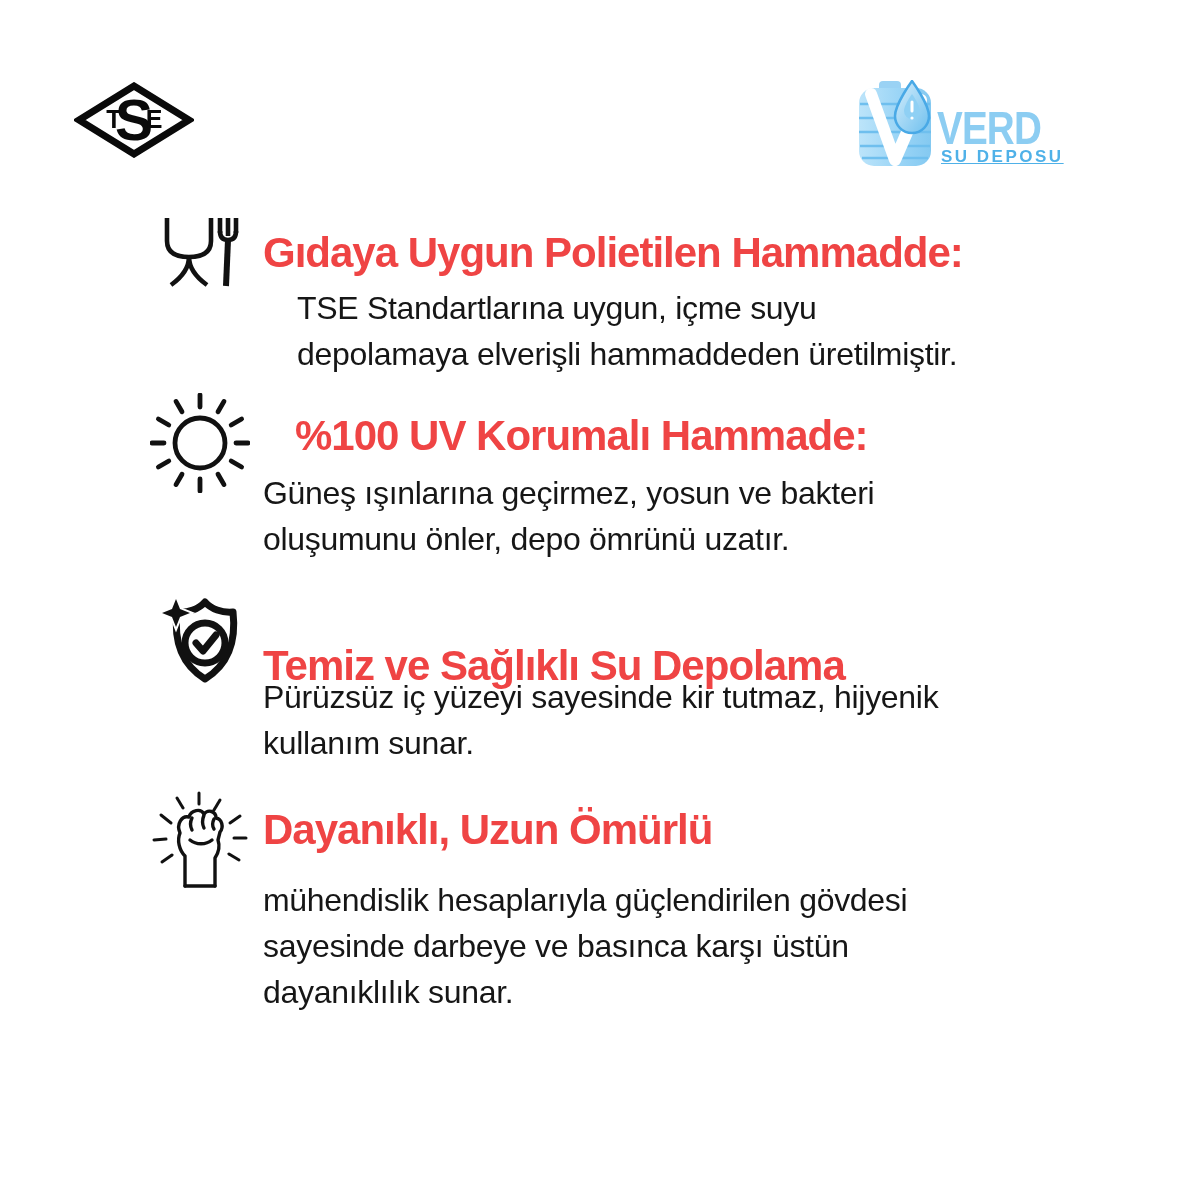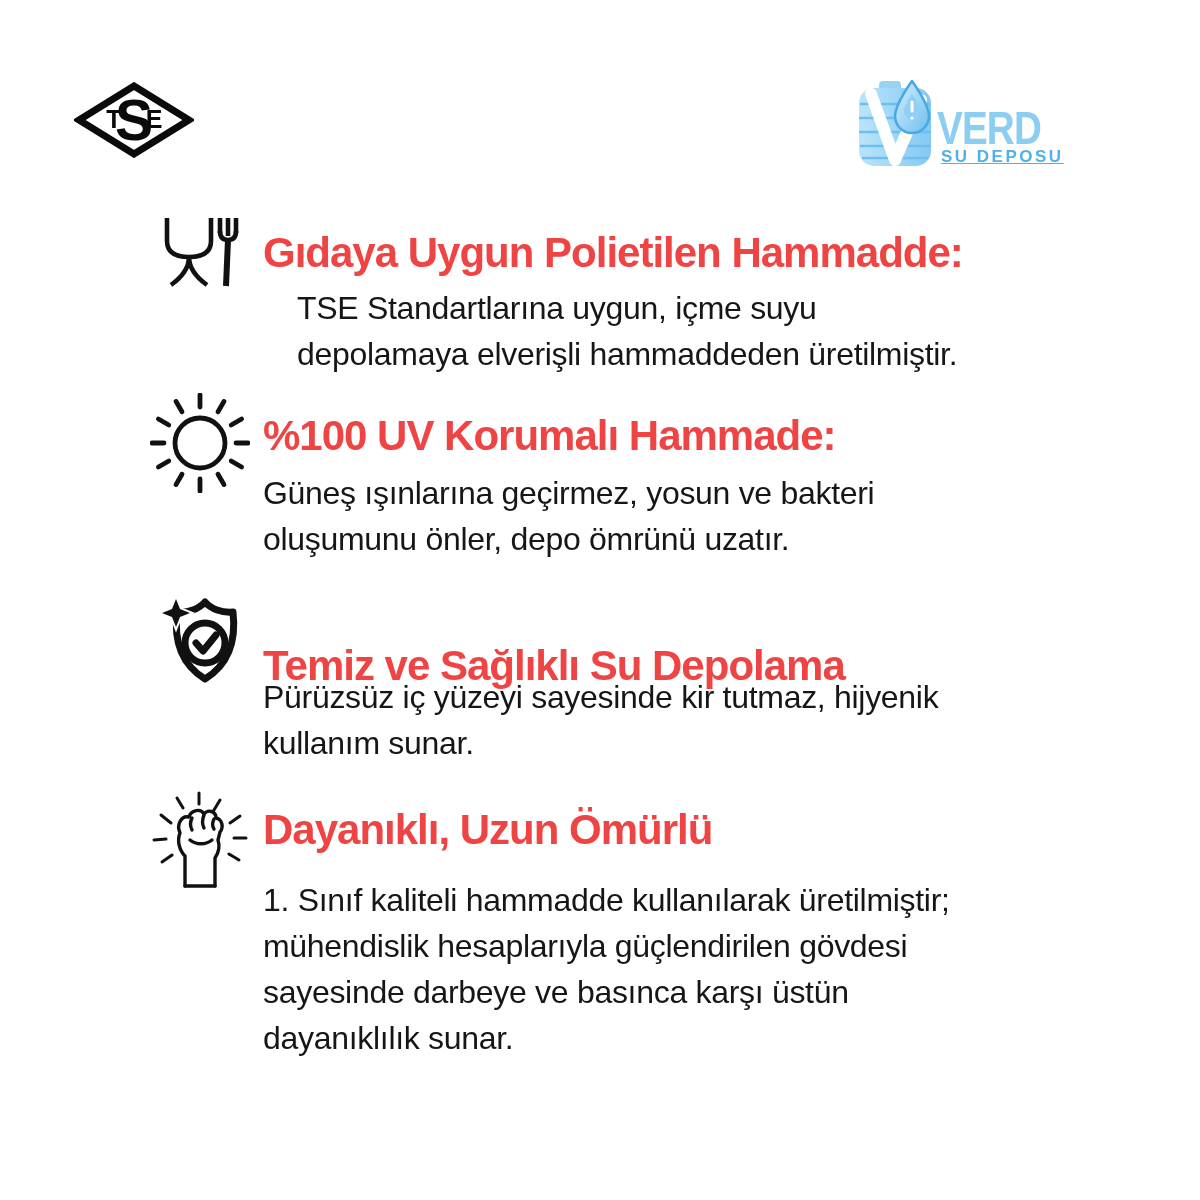--- a/index.html
+++ b/index.html
@@ -93,21 +93,21 @@
       <line x1="32" y1="81.2" x2="26" y2="91.6"></line>
       <line x1="18.8" y1="68" x2="8.4" y2="74"></line>
       <line x1="14" y1="50" x2="2" y2="50"></line>
       <line x1="18.8" y1="32" x2="8.4" y2="26"></line>
       <line x1="32" y1="18.8" x2="26" y2="8.4"></line>
       <line x1="50" y1="14" x2="50" y2="2"></line>
       <line x1="68" y1="18.8" x2="74" y2="8.4"></line>
       <line x1="81.2" y1="32" x2="91.6" y2="26"></line>
     </g>
   </svg>
-  <div class="feature-title" style="top:415px;">%100 UV Korumalı Hammade:</div>
+  <div class="feature-title" style="top:415px;margin-left:32px;">%100 UV Korumalı Hammade:</div>
   <div class="feature-body" style="top:470px;">
     <div>Güneş ışınlarına geçirmez, yosun ve bakteri</div>
     <div>oluşumunu önler, depo ömrünü uzatır.</div>
   </div>
 
   <svg class="abs" style="left:158px;top:596px;" width="94" height="98" viewBox="0 0 94 98">
     <path d="M47,6 C53,13 64,17 75,16 C78,42 73,67 47,83 C21,67 16,42 19,16 C30,17 41,13 47,6 Z" fill="none" stroke="#111" stroke-width="7" stroke-linejoin="round"></path>
     <circle cx="47" cy="47" r="20" fill="none" stroke="#111" stroke-width="7"></circle>
     <path d="M38,47 L45,55 L58,39" fill="none" stroke="#111" stroke-width="7" stroke-linecap="round" stroke-linejoin="round"></path>
     <path d="M18,3 L22,13 L32,17 L22,21 L18,31 L14,21 L4,17 L14,13 Z" fill="#111" stroke="#fff" stroke-width="4" paint-order="stroke"></path>
@@ -134,19 +134,18 @@
       <path d="M39,98 L39,68 C33,62 31,52 34,45 C30,36 36,27 43,29 C45,22 55,20 58,26 C62,21 70,23 70,30 C76,31 78,39 74,44 L72,52 C74,58 73,64 69,70 L69,98"></path>
       <path d="M39,98 L69,98"></path>
       <path d="M44,52 C50,57 60,57 66,52"></path>
       <path d="M46,30 C44,34 44,38 46,42"></path>
       <path d="M58,27 C56,32 56,36 58,40"></path>
       <path d="M68,31 C66,35 66,38 68,41"></path>
     </g>
   </svg>
   <div class="feature-title" style="top:809px;">Dayanıklı, Uzun Ömürlü</div>
   <div class="feature-body" style="top:877px;">
-    <div>1. Sınıf kaliteli hammadde kullanılarak üretilmiştir;</div>
     <div>mühendislik hesaplarıyla güçlendirilen gövdesi</div>
     <div>sayesinde darbeye ve basınca karşı üstün</div>
     <div>dayanıklılık sunar.</div>
   </div>
 
 </div>
 
 </body></html>

